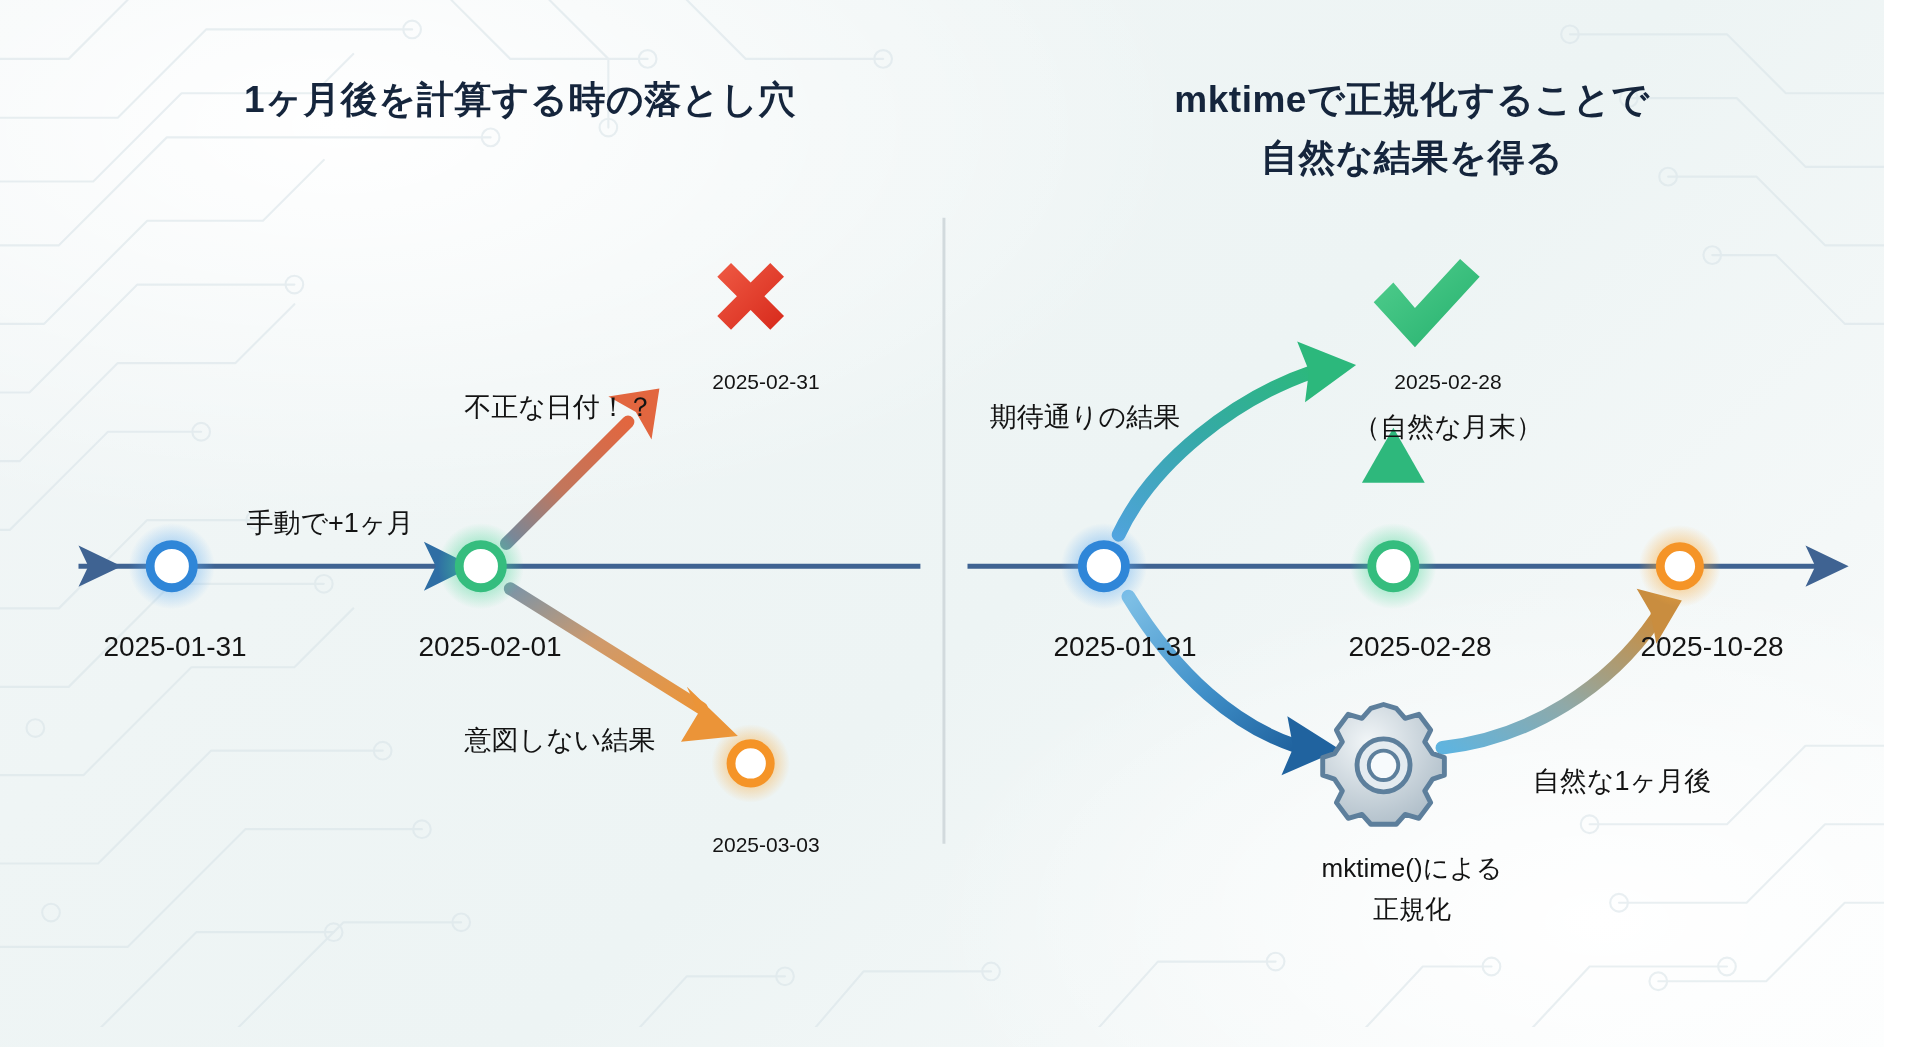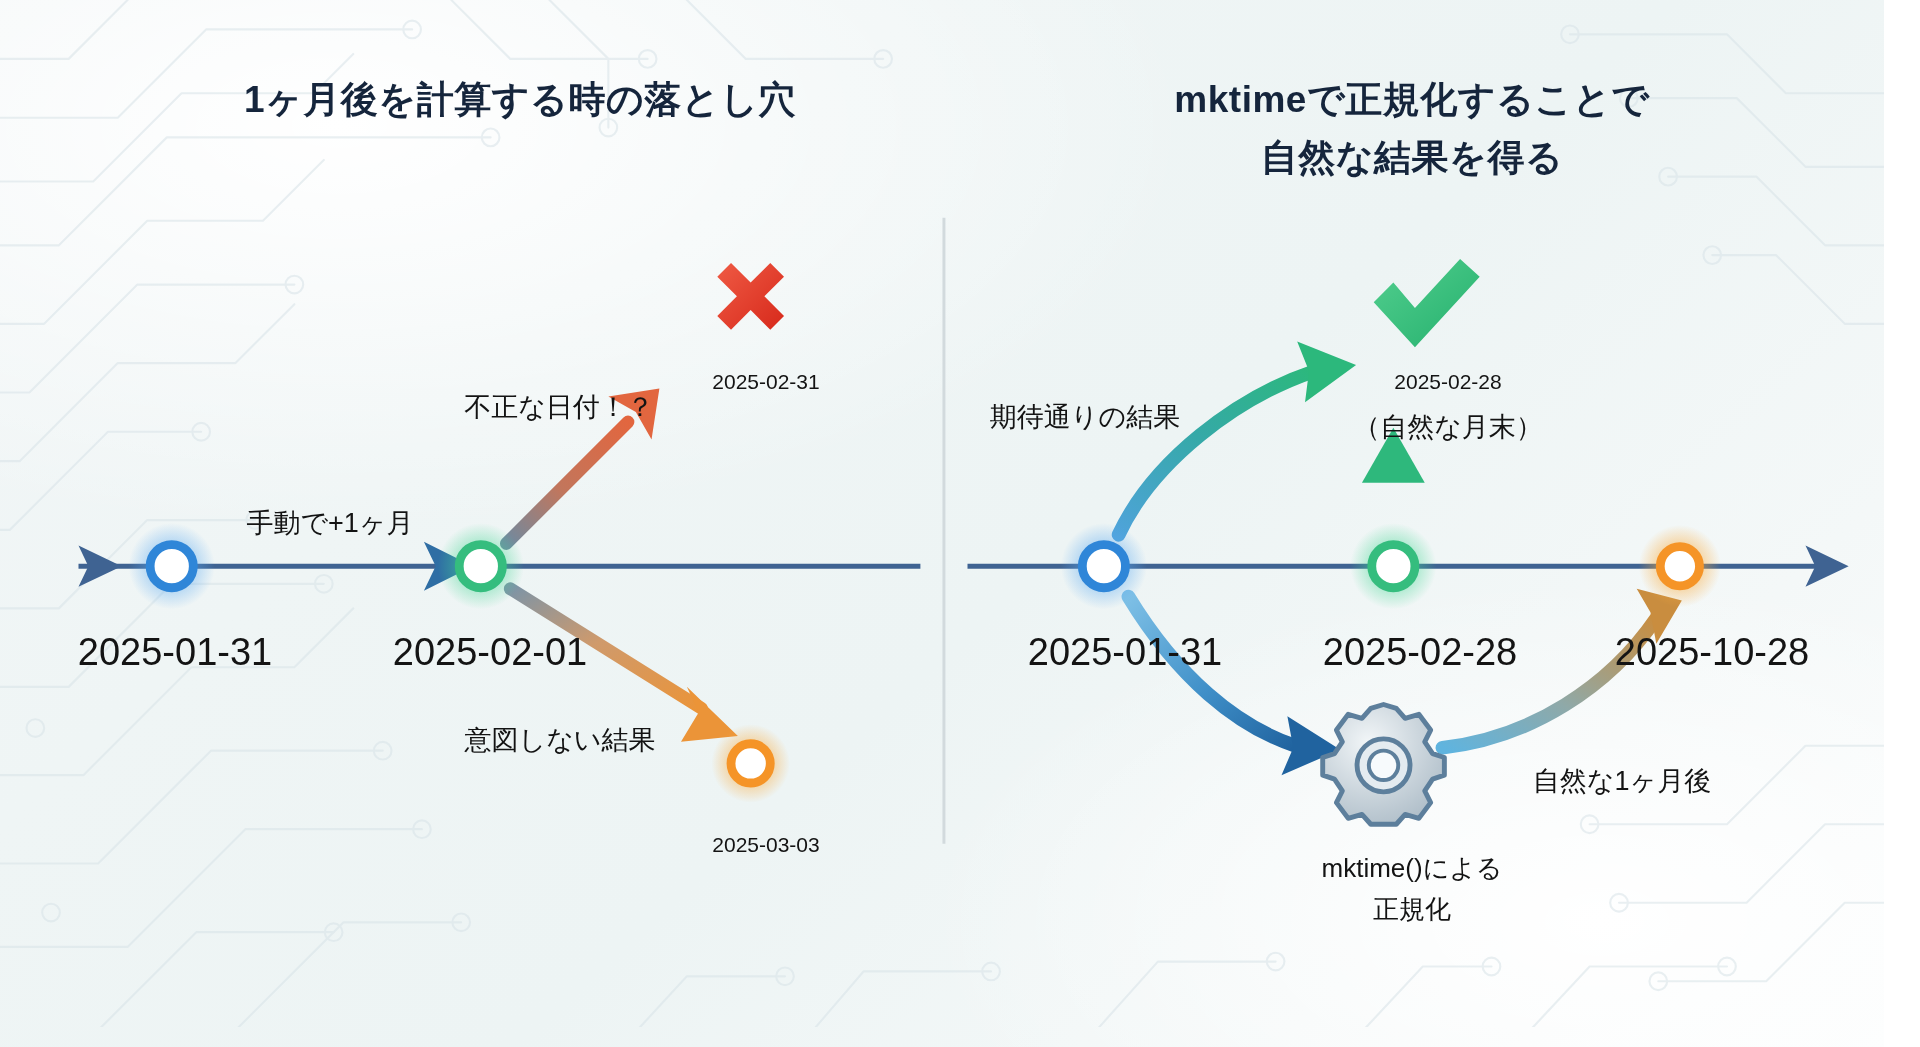--- a/index.html
+++ b/index.html
@@ -36,21 +36,21 @@
     line-height: 1.18;
   }
   .title {
     font-weight: bold;
     font-size: 37px;
     color: #15253c;
     text-align: center;
     letter-spacing: 0.5px;
   }
   .date-label {
-    font-size: 38px;
+    font-size: 28px;
     color: #141414;
     text-align: center;
   }
   .anno {
     font-size: 27px;
     color: #131313;
     text-align: center;
   }
   .result-main {
     font-size: 21px;

